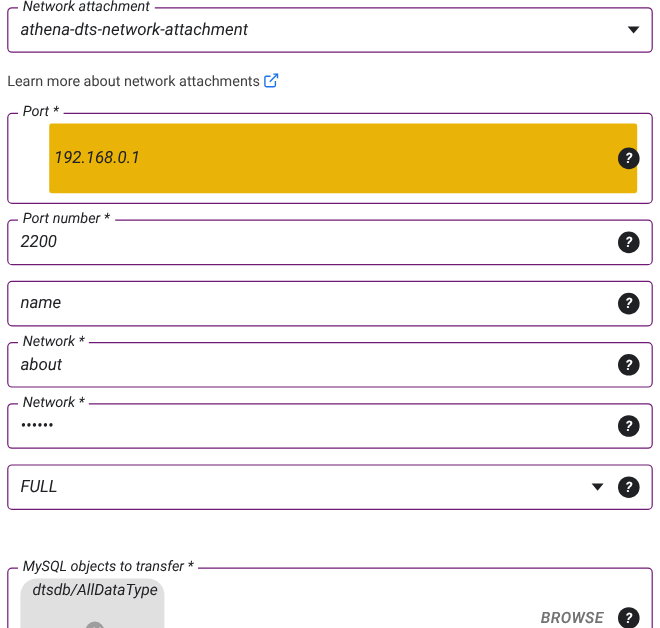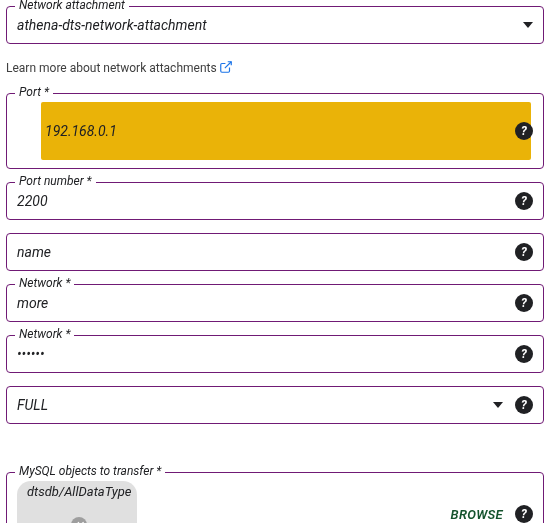--- a/index.html
+++ b/index.html
@@ -107,21 +107,21 @@
     align-items: center;
     justify-content: center;
     font-size: 11px;
     line-height: 1;
     cursor: pointer;
   }
   .browse-btn {
     font-size: 13px;
     font-weight: 600;
     letter-spacing: 0.3px;
-    color: #14532d;
+    color: #737373;
     cursor: pointer;
   }
   .right-group {
     display: flex;
     align-items: center;
     gap: 12px;
     flex: 0 0 auto;
   }
 </style>
 </head>
@@ -171,21 +171,21 @@
       <div class="field-value">name</div>
     </div>
     <div class="help-icon">?</div>
   </div>
 </div>
 
 <div class="field">
   <div class="field-label">Network *</div>
   <div class="field-body">
     <div class="field-value-wrap">
-      <div class="field-value">more</div>
+      <div class="field-value">about</div>
     </div>
     <div class="help-icon">?</div>
   </div>
 </div>
 
 <div class="field">
   <div class="field-label">Network *</div>
   <div class="field-body">
     <div class="field-value-wrap">
       <div class="field-value">••••••</div>

